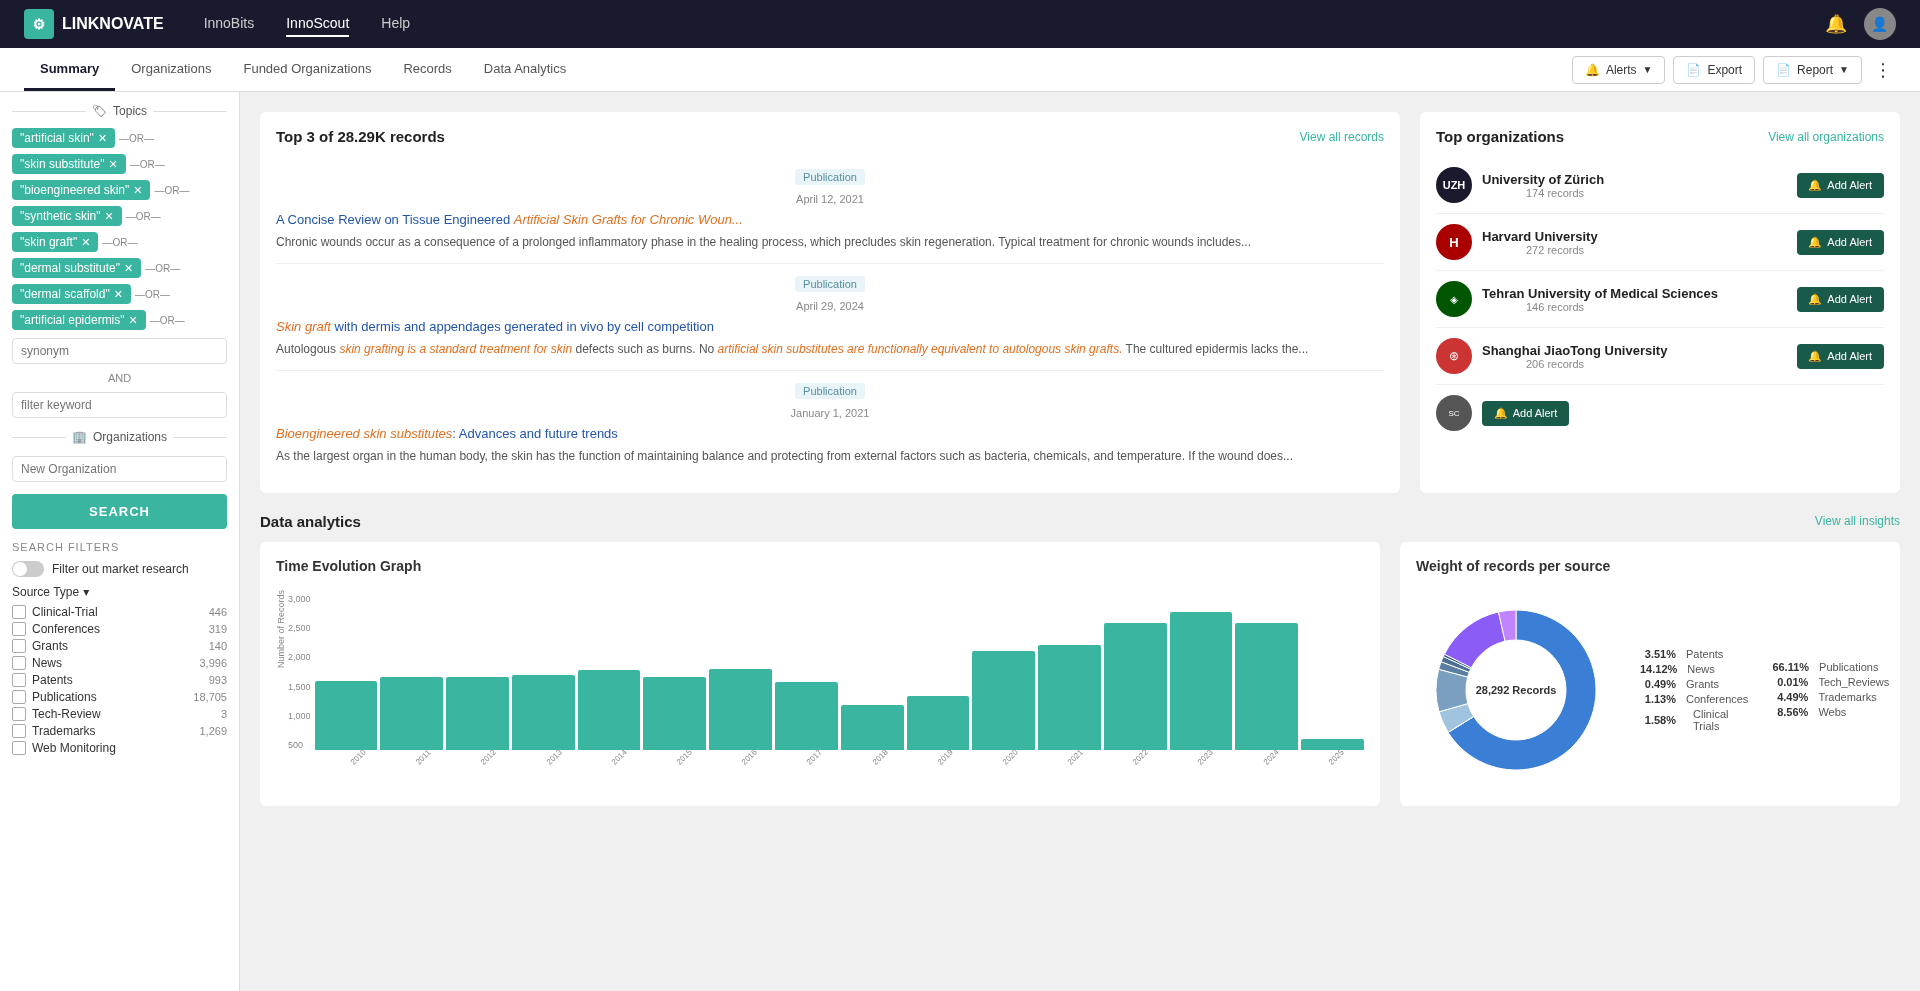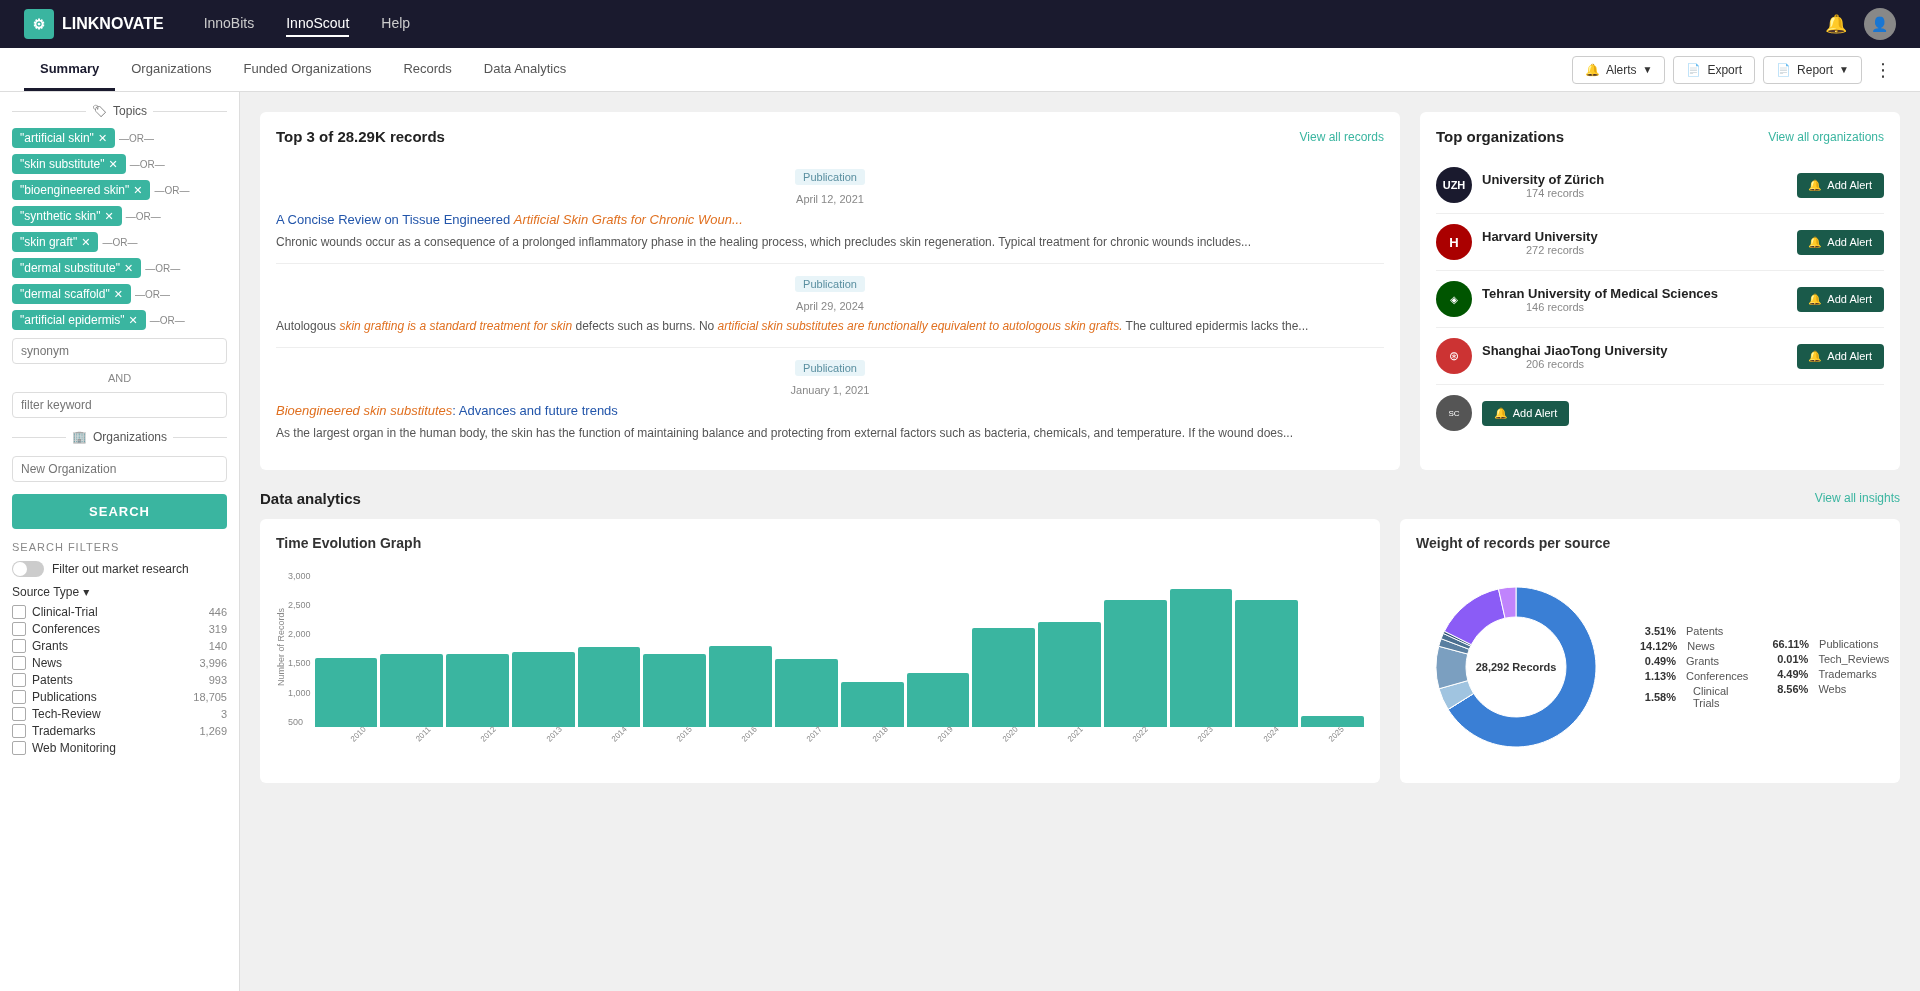--- a/index.html
+++ b/index.html
@@ -571,20 +571,23 @@
             <span>A Concise Review on Tissue Engineered </span><span class="highlight">Artificial Skin Grafts for Chronic Woun...</span>
           </div>
           <div class="record-excerpt">Chronic wounds occur as a consequence of a prolonged inflammatory phase in the healing process, which precludes skin regeneration. Typical treatment for chronic wounds includes...</div>
         </div>
 
         <div class="record-item">
           <div class="record-meta">
             <span class="pub-badge">Publication</span>
             <span class="record-date">April 29, 2024</span>
           </div>
+          <div class="record-title">
+            <span class="highlight">Skin graft</span><span> with dermis and appendages generated in vivo by cell competition</span>
+          </div>
           <div class="record-excerpt">
             <span>Autologous </span><span class="highlight">skin grafting is a standard treatment for skin</span><span> defects such as burns. No </span><span class="highlight">artificial skin substitutes are functionally equivalent to autologous skin grafts.</span><span> The cultured epidermis lacks the...</span>
           </div>
         </div>
 
         <div class="record-item">
           <div class="record-meta">
             <span class="pub-badge">Publication</span>
             <span class="record-date">January 1, 2021</span>
           </div>
@@ -662,21 +665,21 @@
     <div>
       <div class="panel-header" style="margin-bottom:12px;">
         <span class="panel-title">Data analytics</span>
         <a class="view-all-link">View all insights</a>
       </div>
 
       <div class="analytics-row">
 
         <div class="analytics-panel">
           <div class="analytics-title">Time Evolution Graph</div>
-          <div style="display:flex;align-items:center;margin-top:9px;">
+          <div style="display:flex;align-items:flex-start;margin-top:9px;">
             <div class="y-axis-label">Number of Records</div>
             <div style="display:flex;flex-direction:column;margin-right:4px;height:160px;justify-content:space-between;padding-top:4px;">
               <span style="font-size:9px;color:#888;">3,000</span>
               <span style="font-size:9px;color:#888;">2,500</span>
               <span style="font-size:9px;color:#888;">2,000</span>
               <span style="font-size:9px;color:#888;">1,500</span>
               <span style="font-size:9px;color:#888;">1,000</span>
               <span style="font-size:9px;color:#888;">500</span>
             </div>
             <div id="bar-chart" style="display:flex;align-items:flex-end;flex:1;height:160px;gap:3px;">

